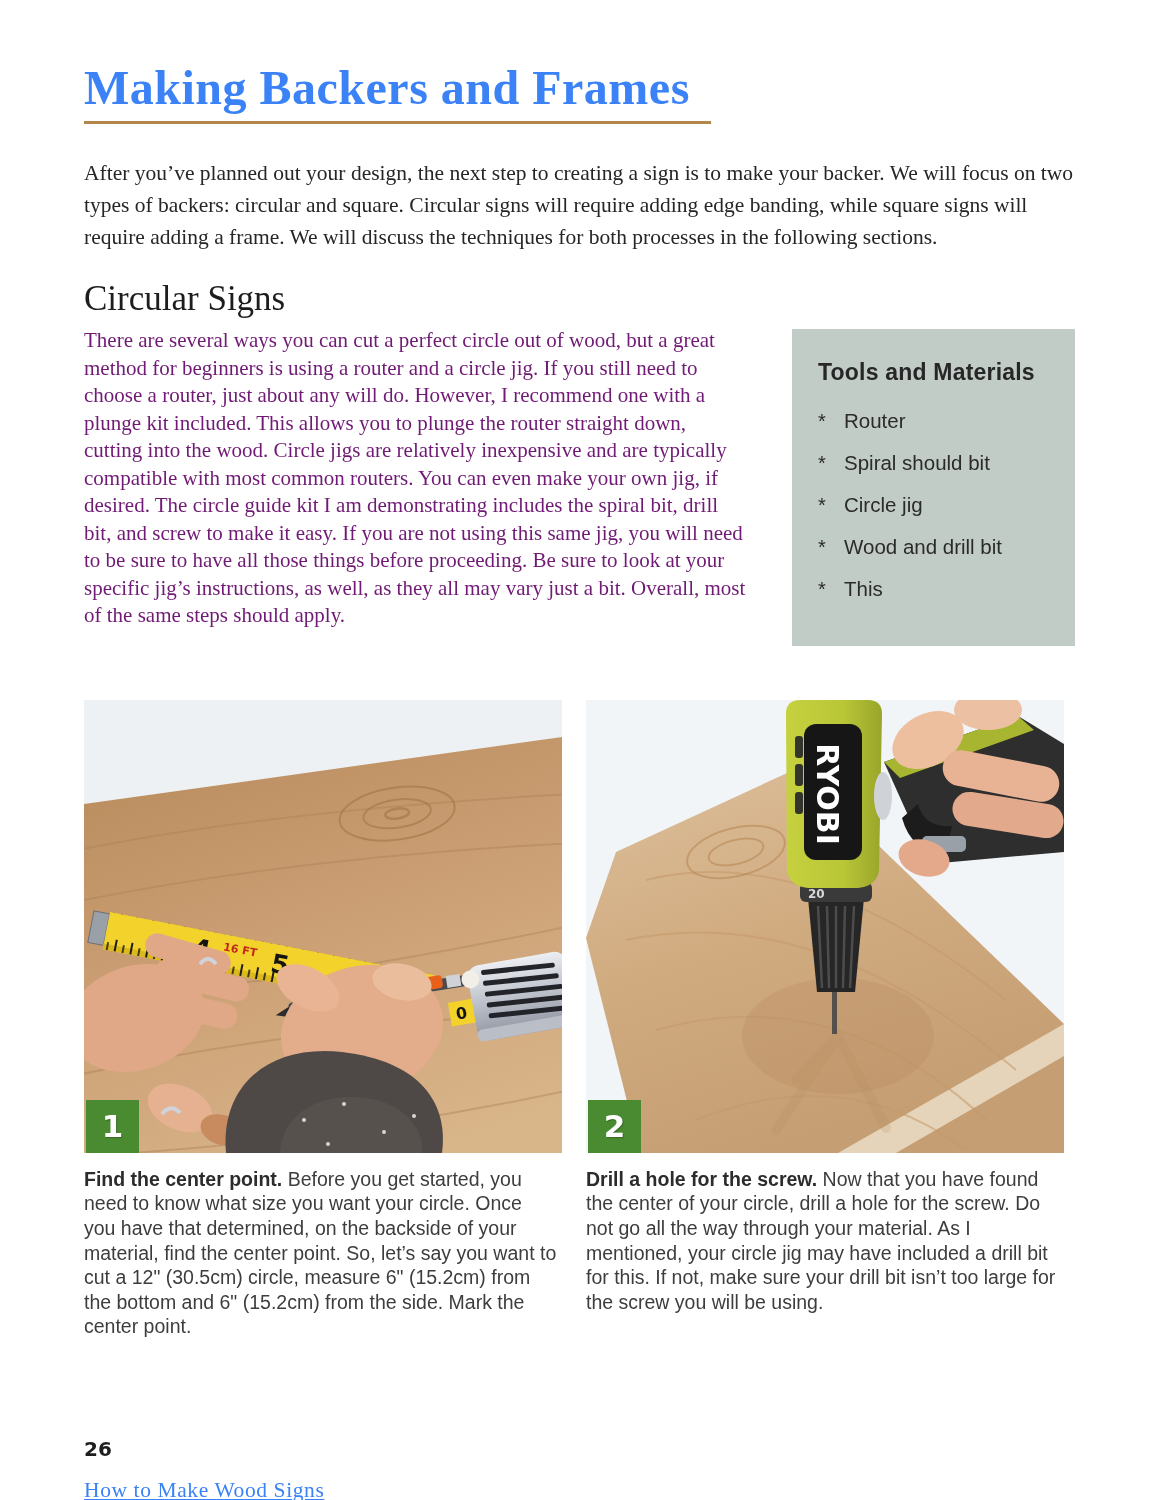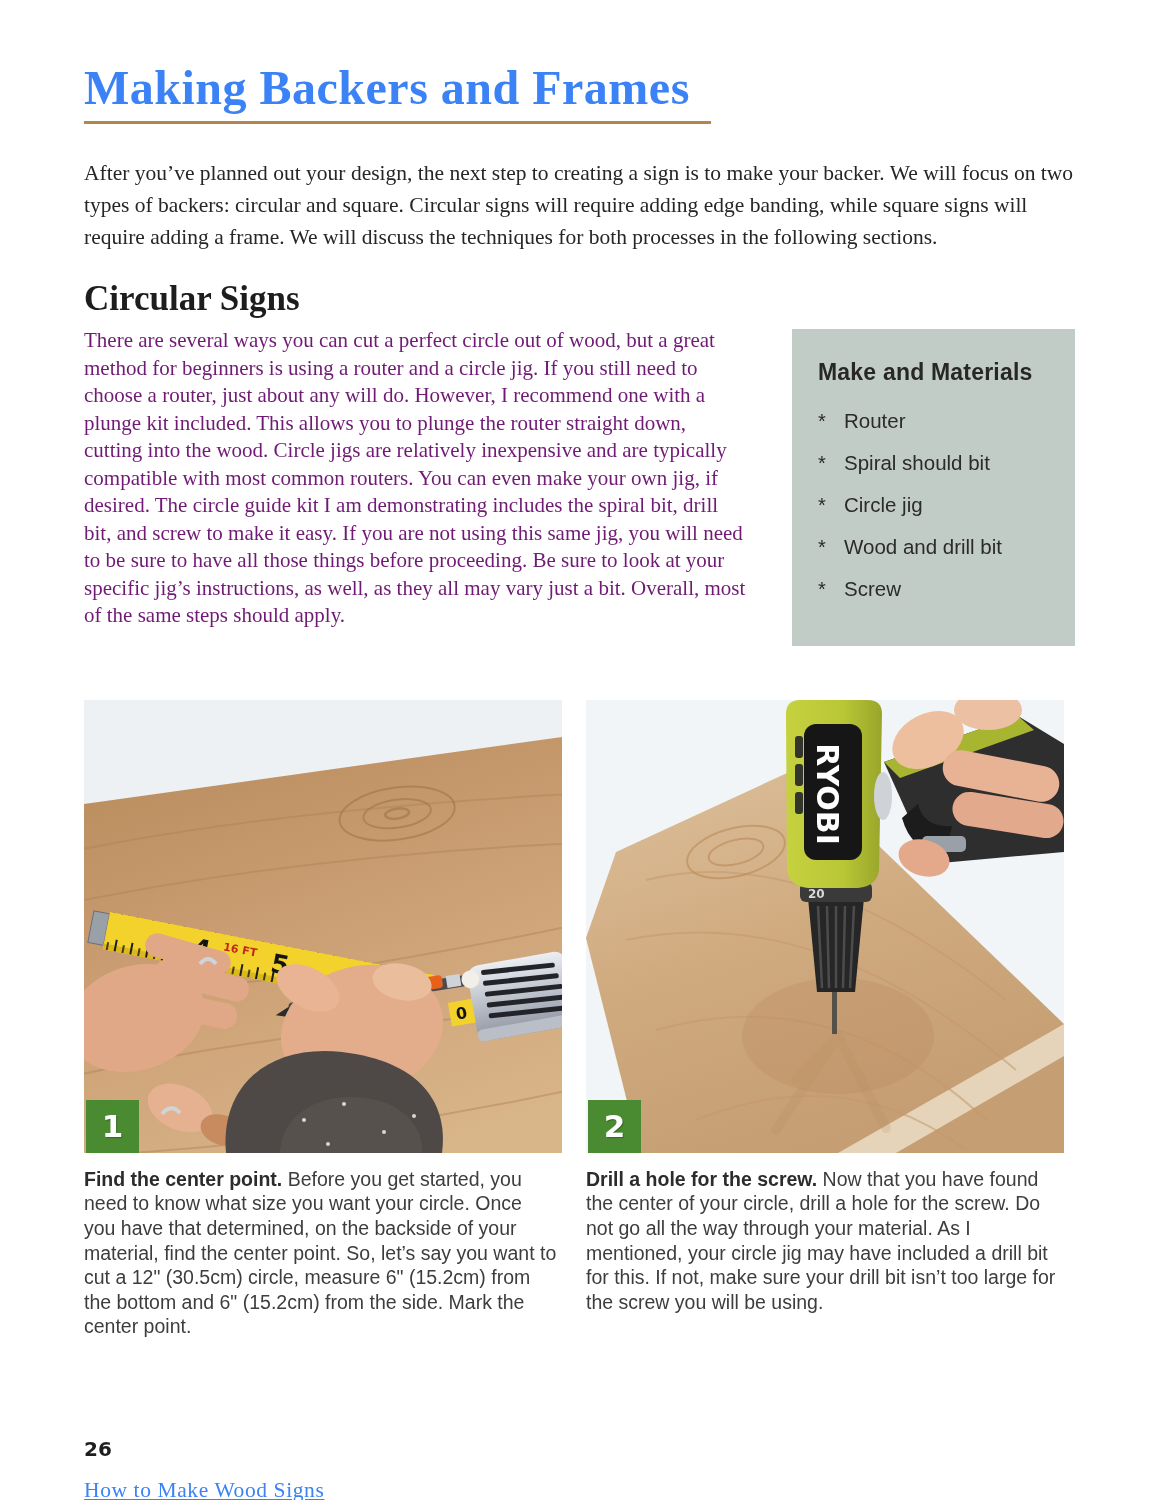--- a/index.html
+++ b/index.html
@@ -32,21 +32,21 @@
     width:990px;
     font-size:21.5px;
     line-height:32px;
     color:#262626;
   }
 
   .section-row { display:flex; margin-top:26px; }
   .col-left { width:662px; }
   h2.section-heading {
     font-family:"Liberation Serif", serif;
-    font-weight:700;
+    font-weight:400;
     font-size:35px;
     line-height:1.12;
     color:#1d1d1d;
     margin-bottom:9px;
   }
   p.body-text {
     font-size:21px;
     line-height:27.5px;
     color:#701a75;
   }
@@ -140,41 +140,41 @@
 
     <p class="intro">After you’ve planned out your design, the next step to creating a sign is to make your backer. We will focus on two types of backers: circular and square. Circular signs will require adding edge banding, while square signs will require adding a frame. We will discuss the techniques for both processes in the following sections.</p>
 
     <div class="section-row">
       <div class="col-left">
         <h2 class="section-heading">Circular Signs</h2>
         <p class="body-text">There are several ways you can cut a perfect circle out of wood, but a great method for beginners is using a router and a circle jig. If you still need to choose a router, just about any will do. However, I recommend one with a plunge kit included. This allows you to plunge the router straight down, cutting into the wood. Circle jigs are relatively inexpensive and are typically compatible with most common routers. You can even make your own jig, if desired. The circle guide kit I am demonstrating includes the spiral bit, drill bit, and screw to make it easy. If you are not using this same jig, you will need to be sure to have all those things before proceeding. Be sure to look at your specific jig’s instructions, as well, as they all may vary just a bit. Overall, most of the same steps should apply.</p>
       </div>
 
       <aside class="tools-box">
-        <h3>Make and Materials</h3>
+        <h3>Tools and Materials</h3>
         <ul>
           <li>
               <span class="star">*</span>
               <span>Router</span>
             </li>
           <li>
               <span class="star">*</span>
               <span>Spiral should bit</span>
             </li>
           <li>
               <span class="star">*</span>
               <span>Circle jig</span>
             </li>
           <li>
               <span class="star">*</span>
               <span>Wood and drill bit</span>
             </li>
           <li>
               <span class="star">*</span>
-              <span>Screw</span>
+              <span>This</span>
             </li>
         </ul>
       </aside>
     </div>
 
     <div class="photos-row">
 
       <figure class="step">
         <div class="photo-frame">
           <svg width="478" height="453" viewBox="0 0 478 453" aria-hidden="true">

